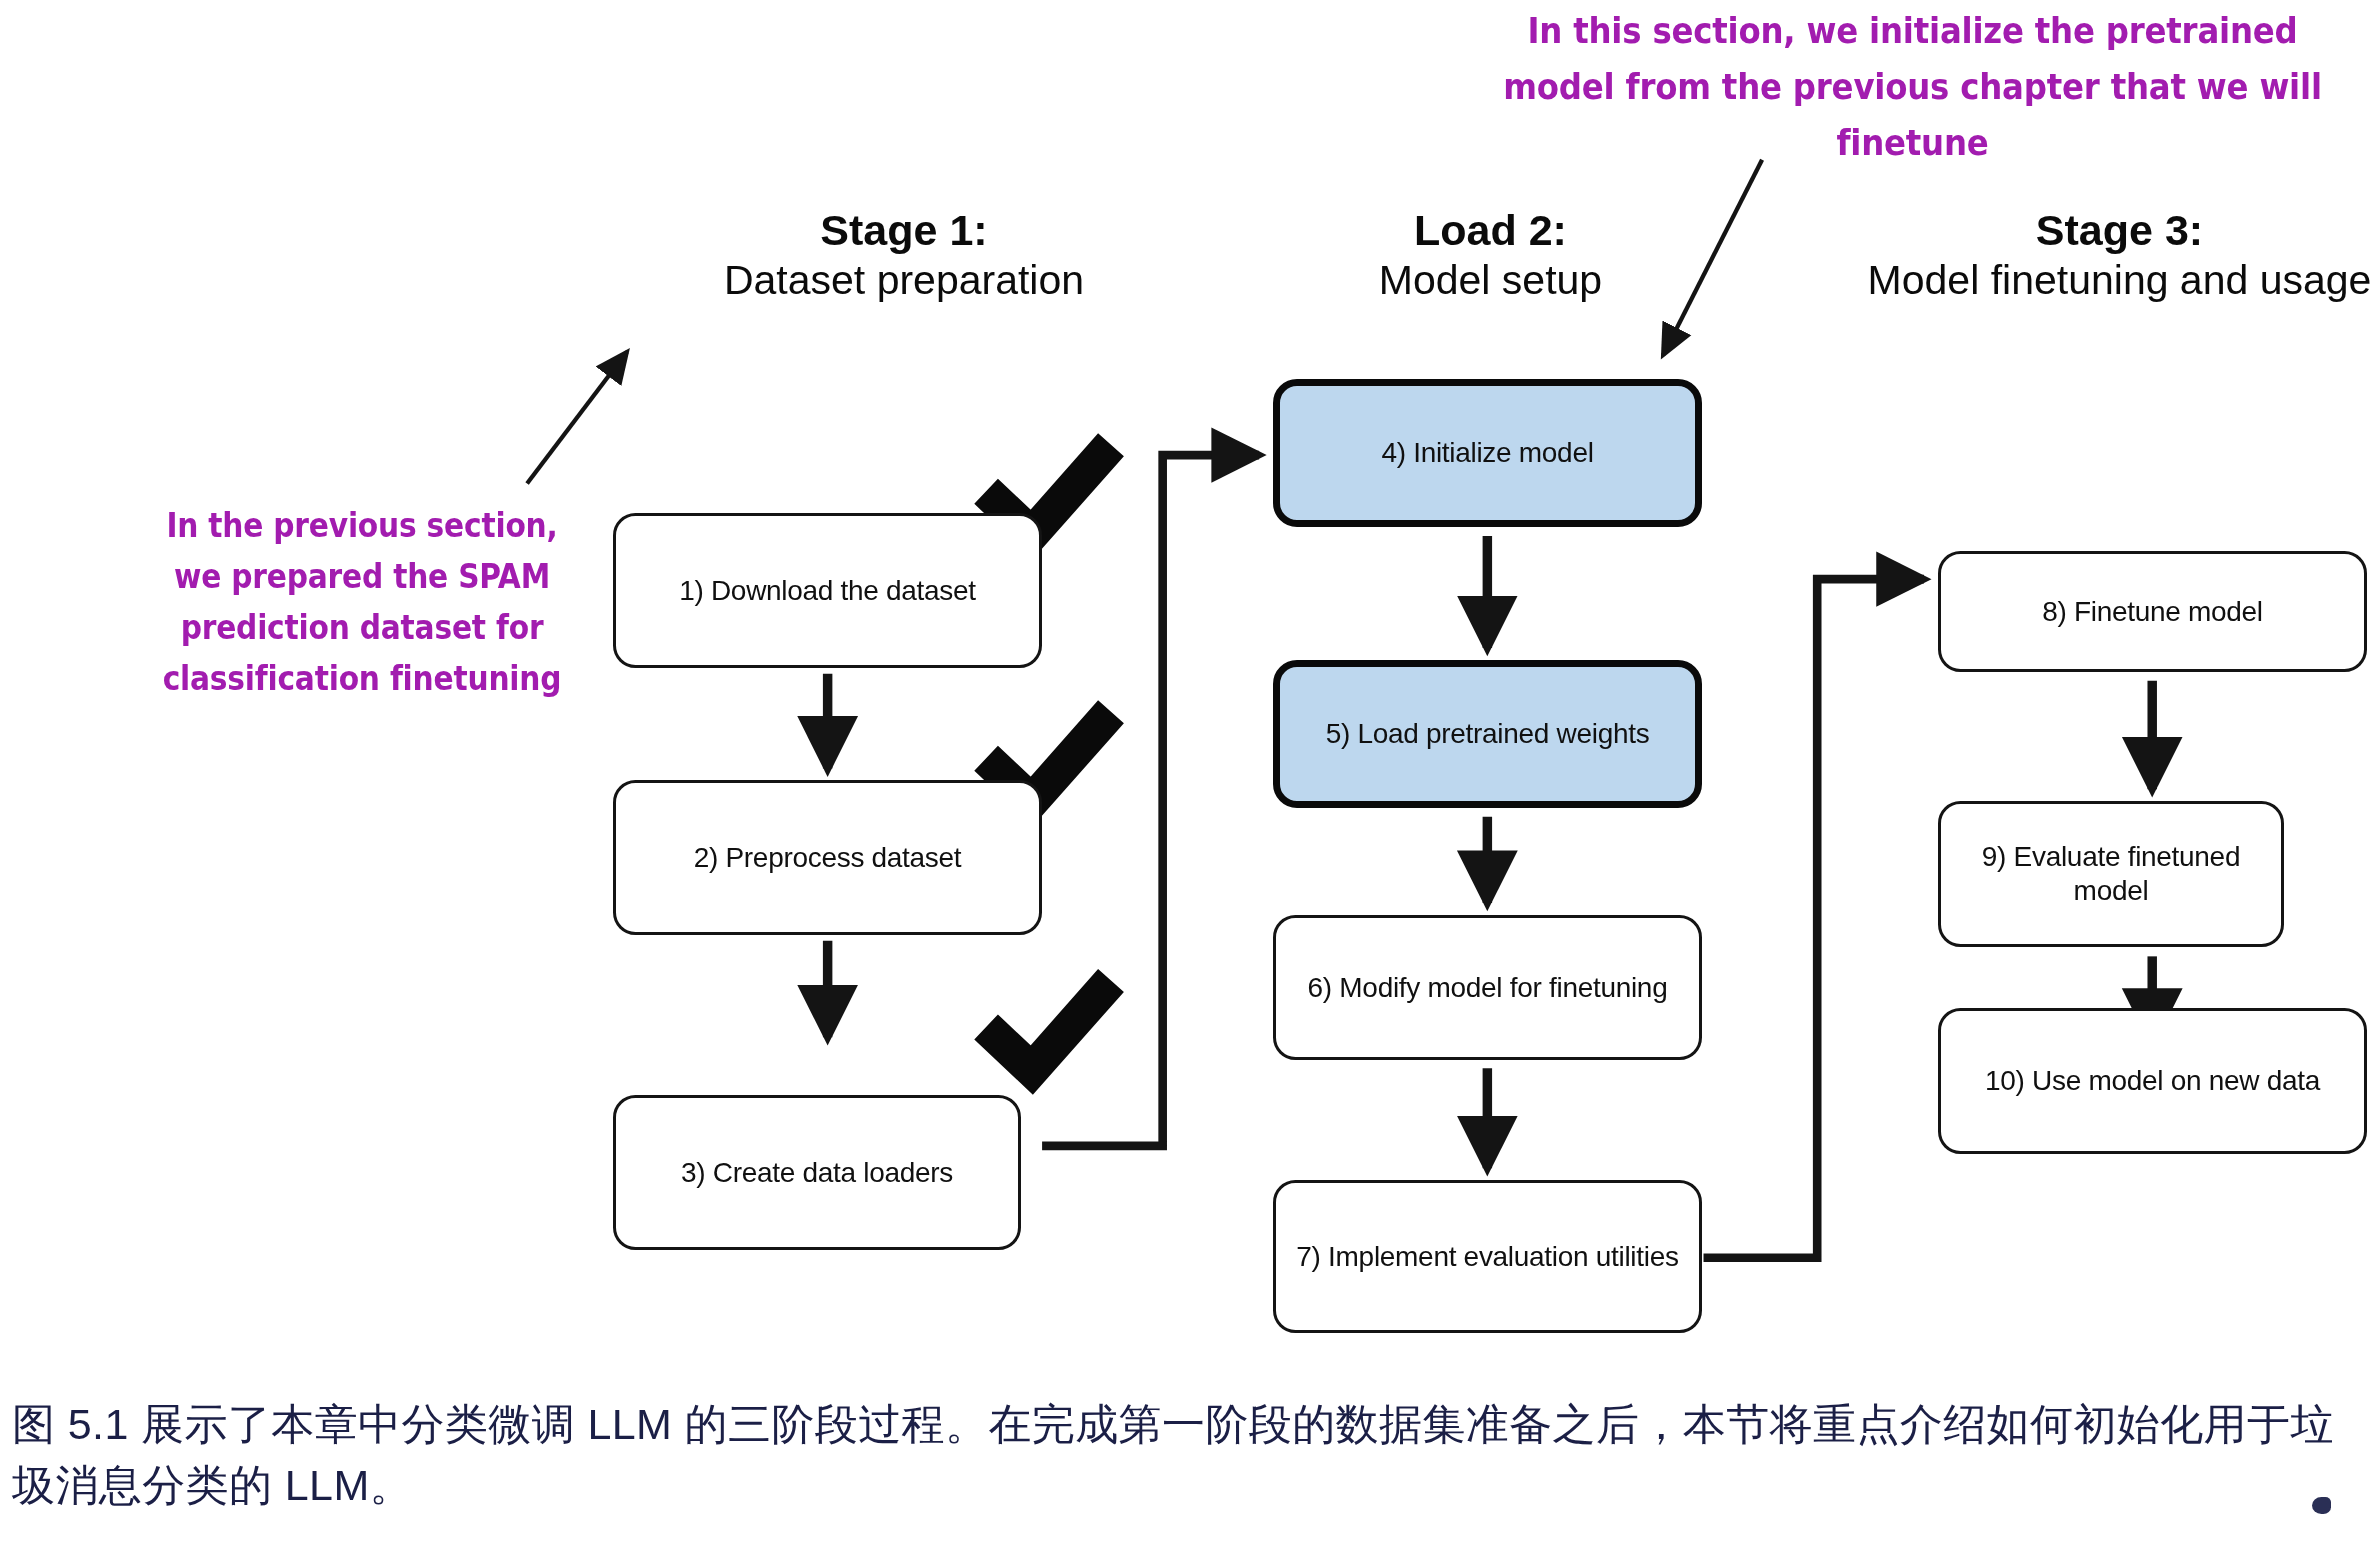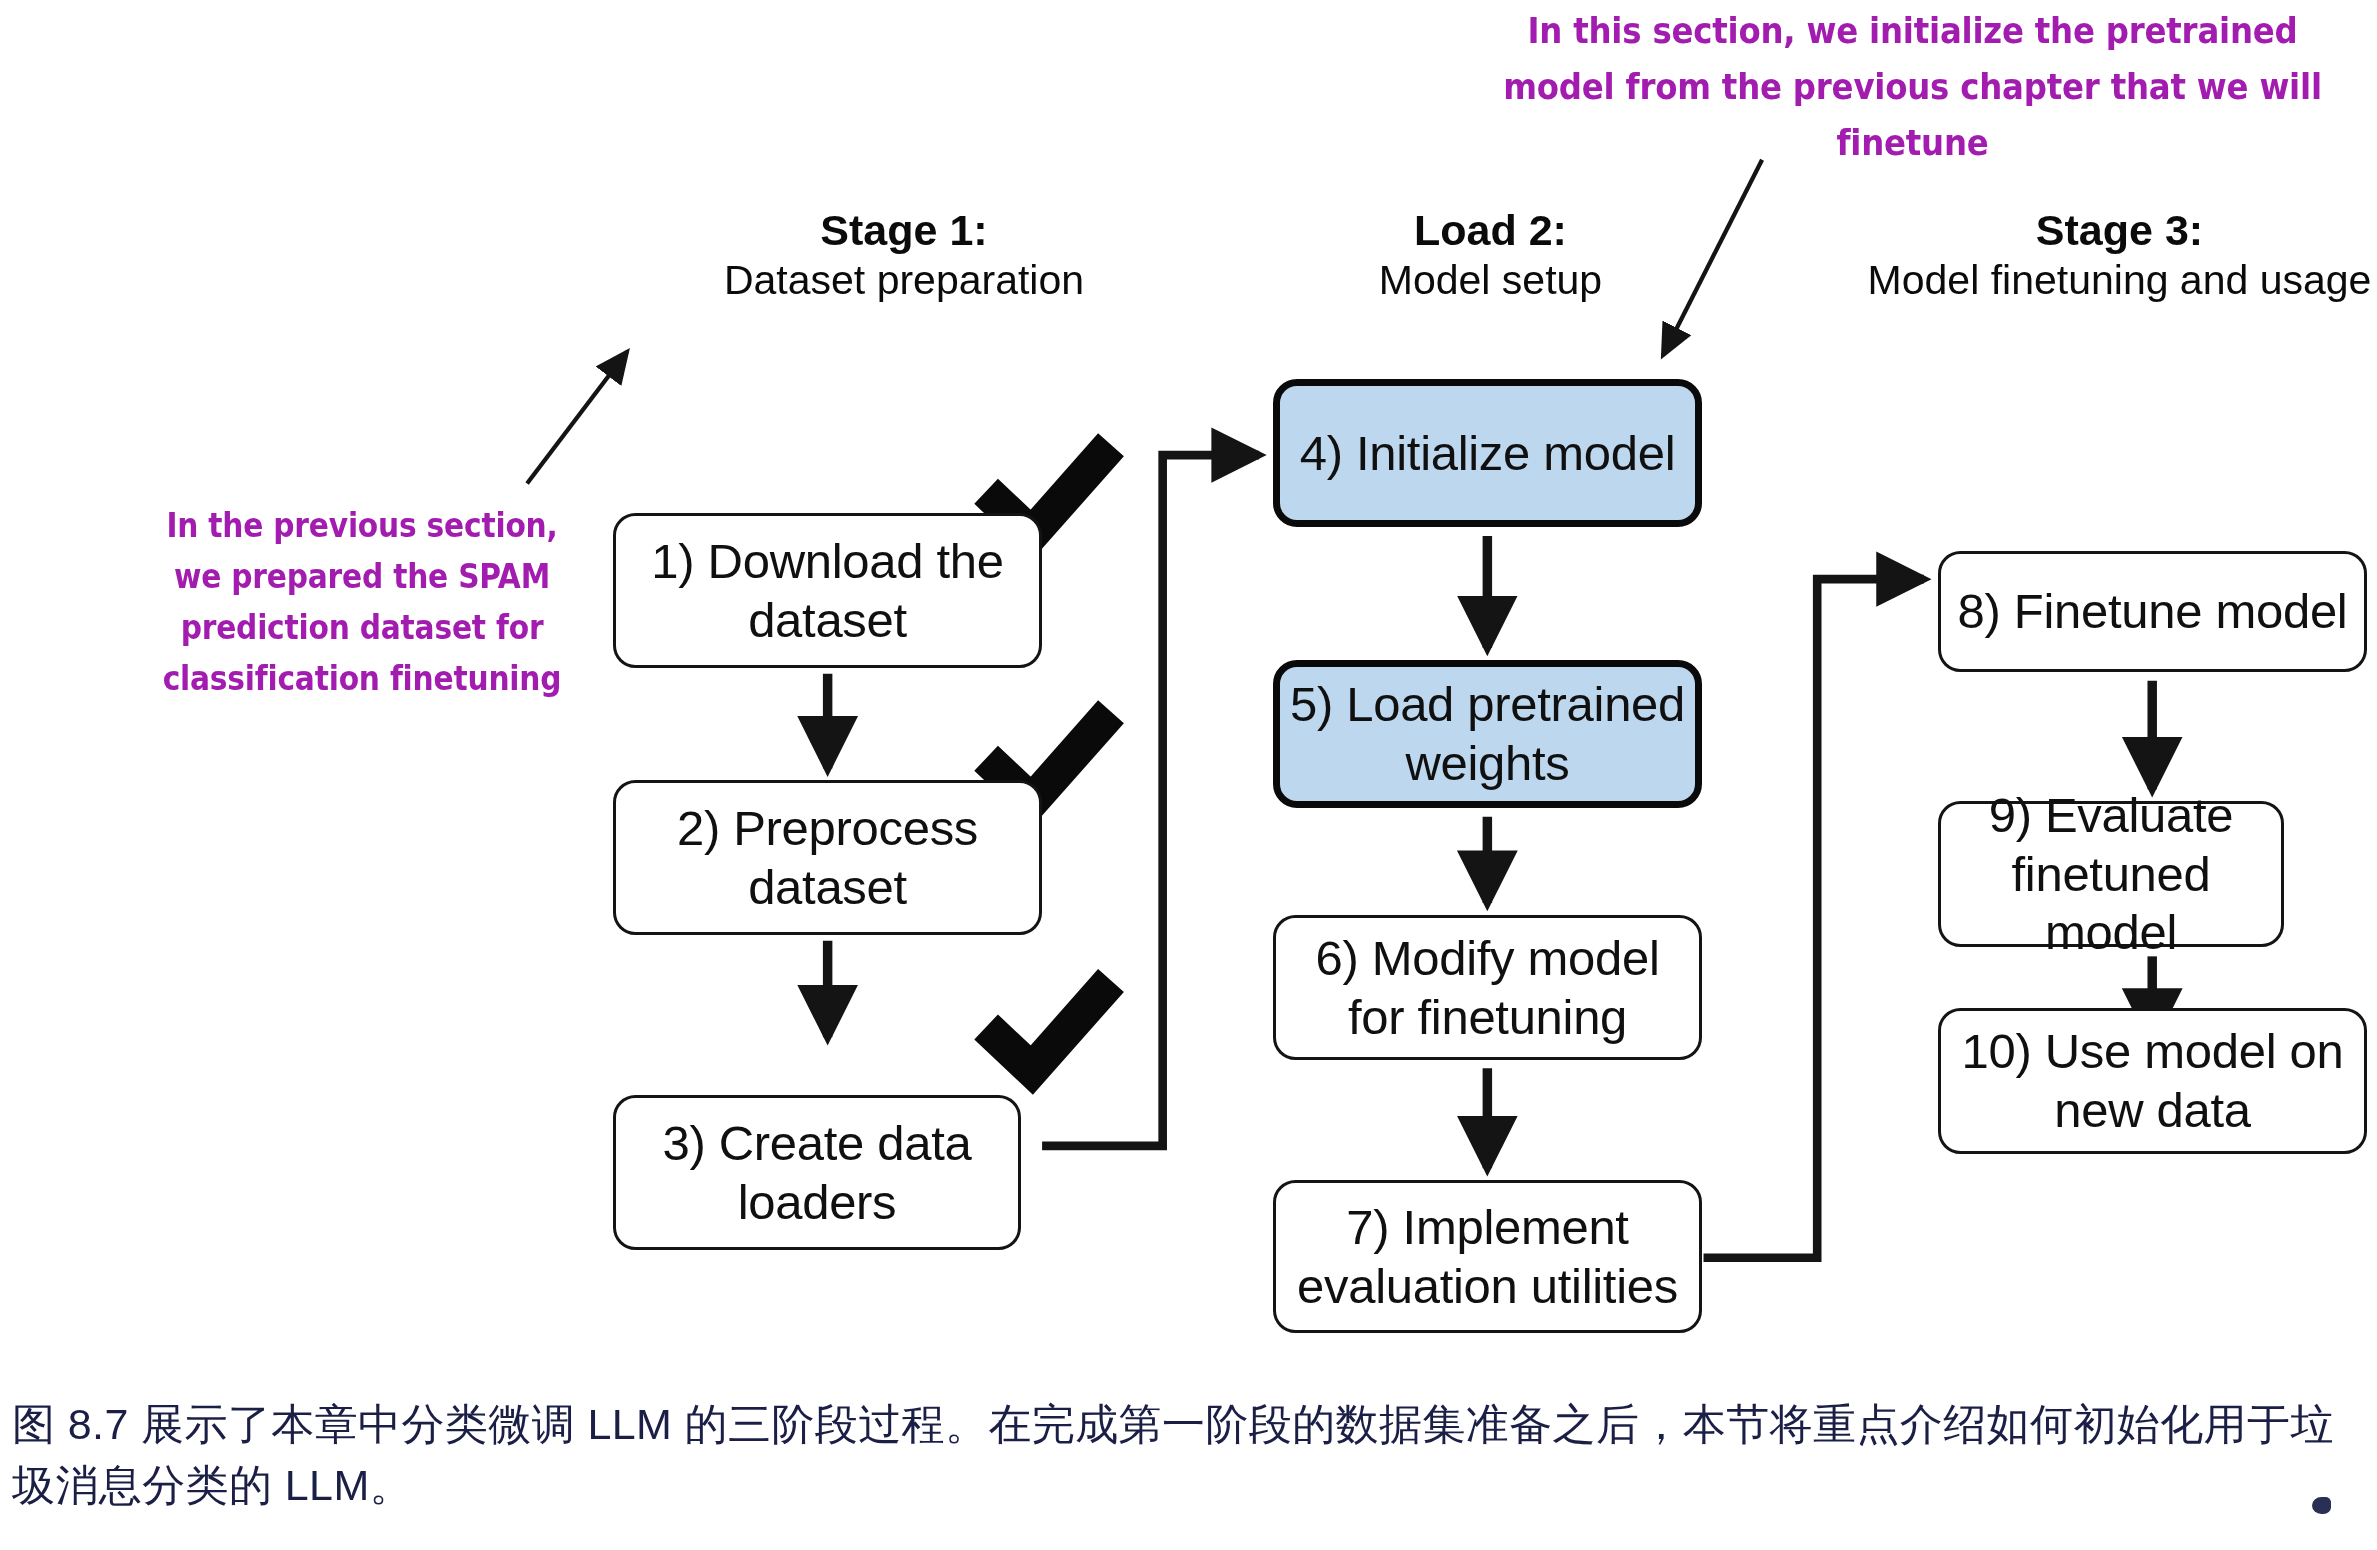--- a/index.html
+++ b/index.html
@@ -25,21 +25,21 @@
   .stage-head .sh-sub{font-size:41px;font-weight:normal;line-height:1.18;}
   #head-1{left:594px;top:205px;width:620px;}
   #head-2{left:1258px;top:205px;width:465px;}
   #head-3{left:1861px;top:205px;width:517px;}
 
   
   .box{
     position:absolute;box-sizing:border-box;
     display:flex;align-items:center;justify-content:center;text-align:center;
     background:#ffffff;border:3.4px solid #141414;border-radius:22.4px;
-    font-size:49px;line-height:1.2;color:#101010;letter-spacing:-0.3px;
+    font-size:28px;line-height:1.2;color:#101010;letter-spacing:-0.3px;
     padding:0 8.6px;
   }
   .box.accent{
     background:#bdd7ee;border:7.8px solid #0a0a0a;border-radius:24px;
   }
   .box span{display:block;}
 
   
   #box1{left:613px;top:513px;width:429px;height:155px;}
   #box2{left:613px;top:780px;width:429px;height:155px;}
@@ -145,15 +145,15 @@
 <div id="box8" class="box">
   <span>8) Finetune model</span>
 </div>
 <div id="box9" class="box">
   <span>9) Evaluate finetuned model</span>
 </div>
 <div id="box10" class="box">
   <span>10) Use model on new data</span>
 </div>
 
-<div id="caption">图 8.7 展示了本章中分类微调 LLM 的三阶段过程。在完成第一阶段的数据集准备之后，本节将重点介绍如何初始化用于垃圾消息分类的 LLM。</div>
+<div id="caption">图 5.1 展示了本章中分类微调 LLM 的三阶段过程。在完成第一阶段的数据集准备之后，本节将重点介绍如何初始化用于垃圾消息分类的 LLM。</div>
 <div id="cursor-dot"></div>
 
 
 </body></html>

